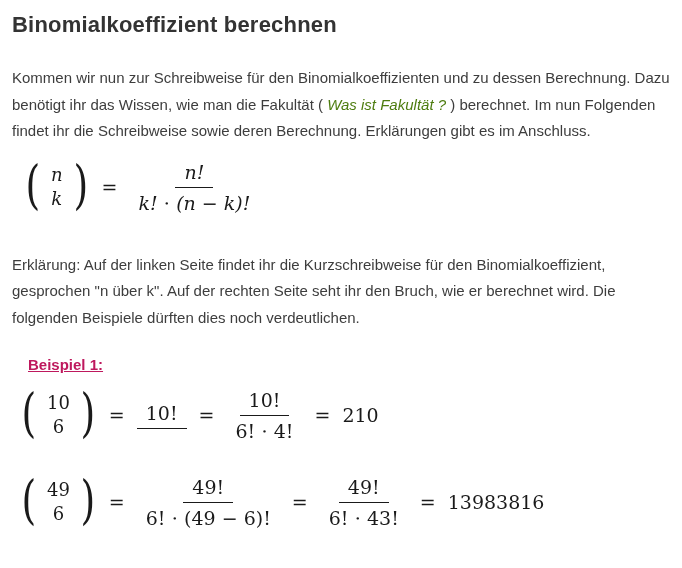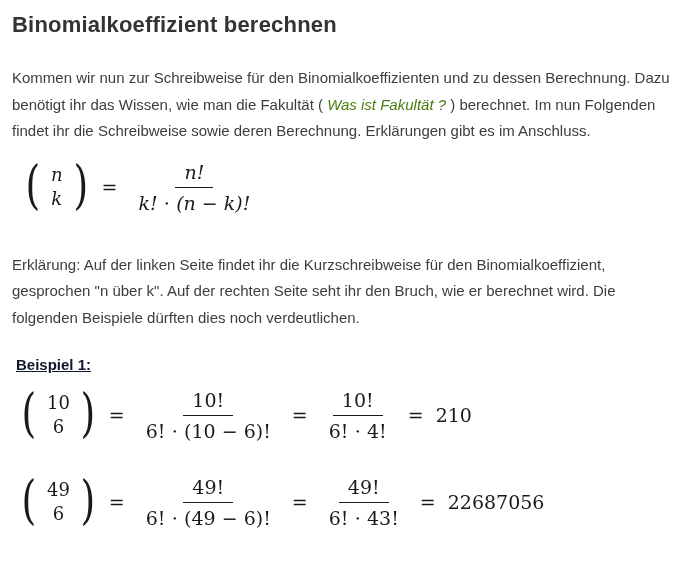--- a/index.html
+++ b/index.html
@@ -33,23 +33,23 @@
   a.inline-link {
     color: #4d7c0f;
     text-decoration: none;
     cursor: pointer;
     font-style: italic;
   }
 
   h2.example-heading {
     font-size: 15px;
     font-weight: bold;
-    color: #0f172a;
+    color: #be185d;
     text-decoration: underline;
-    margin: 24px 0 12px 4px;
+    margin: 24px 0 12px 16px;
   }
 
   
   .formula {
     display: flex;
     align-items: center;
     font-family: "DejaVu Serif", serif;
     color: #1a1a1a;
     font-size: 19px;
     margin: 16px 0 34px 8px;
@@ -123,21 +123,20 @@
   <div class="formula">
     <span class="paren">(</span>
     <span class="binom">
       <span>10</span>
       <span>6</span>
     </span>
     <span class="paren">)</span>
     <span class="eq">=</span>
     <span class="frac">
       <span class="num">10!</span>
-      <span class="den">6! ⋅ (10 − 6)!</span>
     </span>
     <span class="eq">=</span>
     <span class="frac">
       <span class="num">10!</span>
       <span class="den">6! ⋅ 4!</span>
     </span>
     <span class="eq">=</span>
     <span class="result">210</span>
   </div>
 
@@ -152,16 +151,16 @@
     <span class="frac">
       <span class="num">49!</span>
       <span class="den">6! ⋅ (49 − 6)!</span>
     </span>
     <span class="eq">=</span>
     <span class="frac">
       <span class="num">49!</span>
       <span class="den">6! ⋅ 43!</span>
     </span>
     <span class="eq">=</span>
-    <span class="result">22687056</span>
+    <span class="result">13983816</span>
   </div>
 
 </div>
 
 </body></html>

